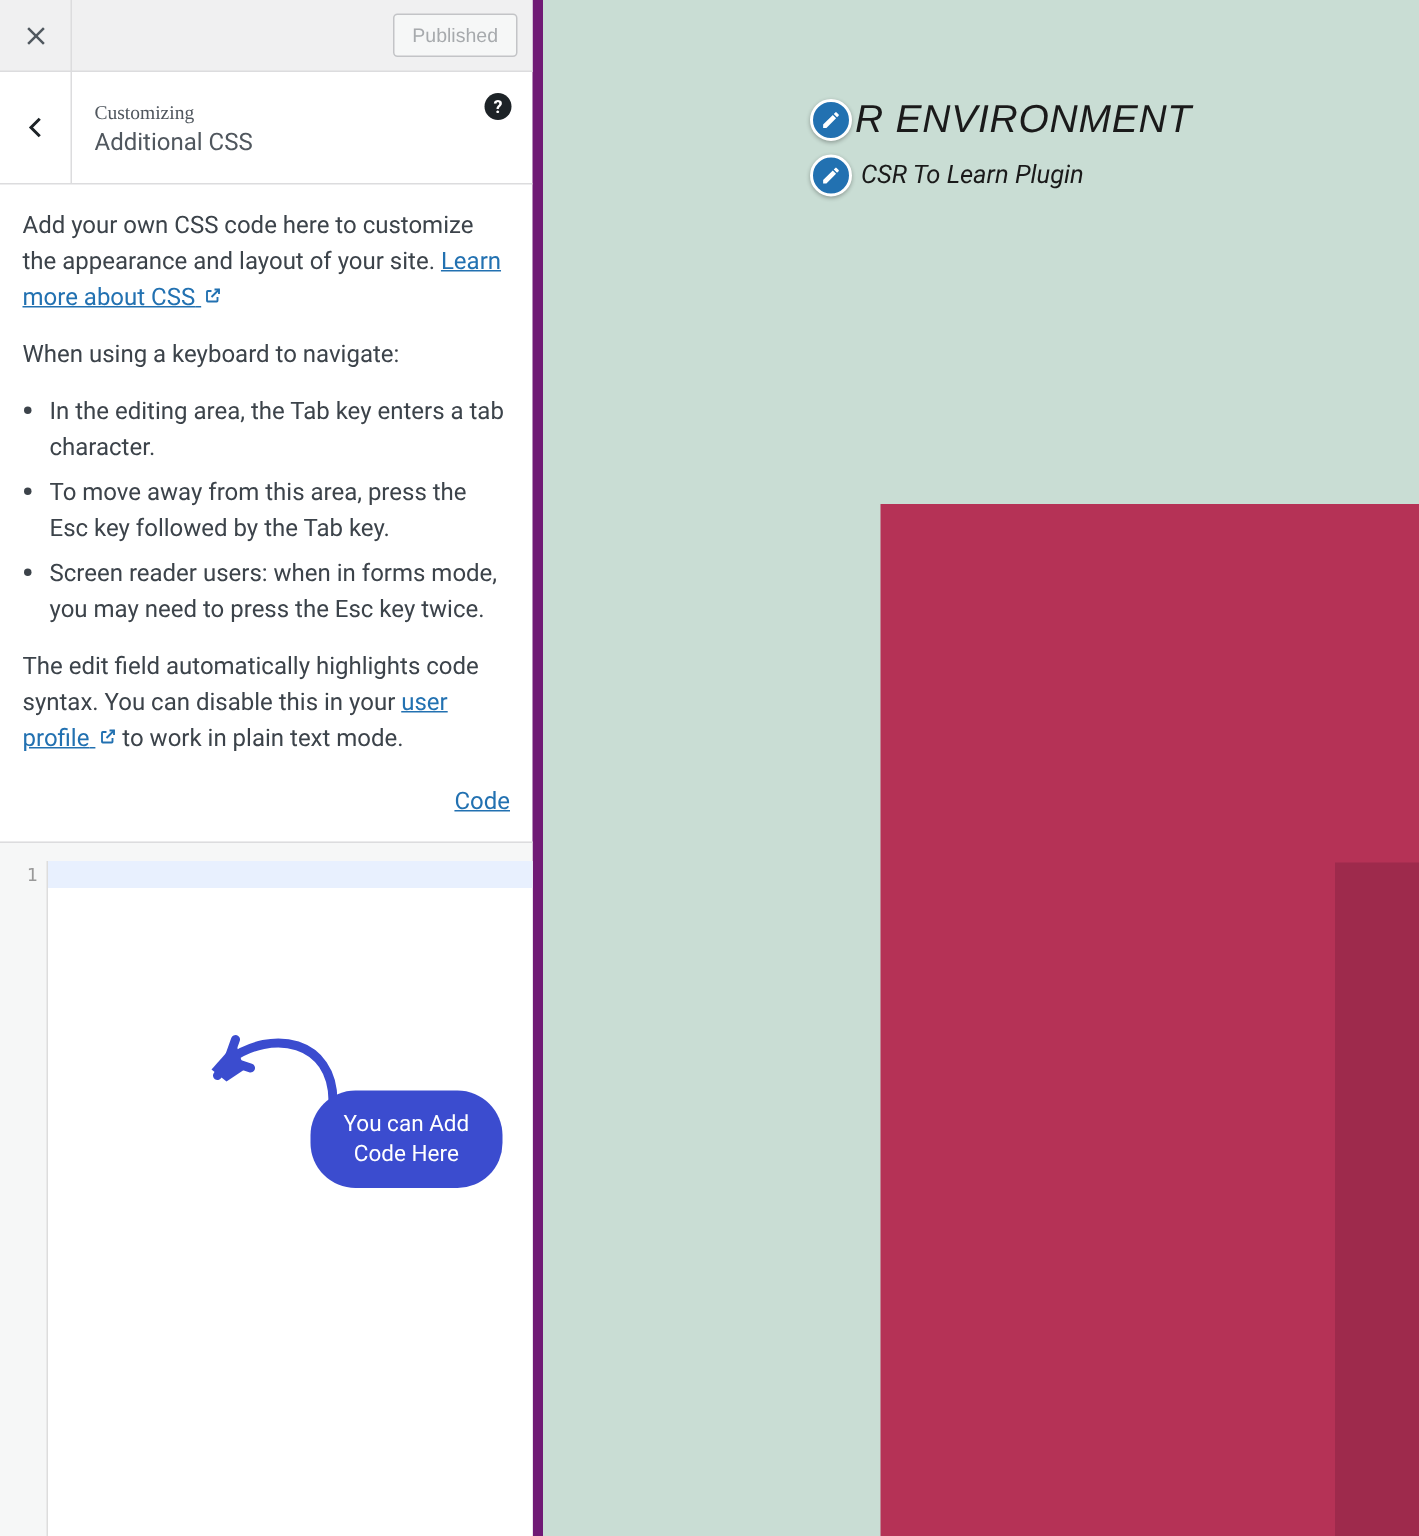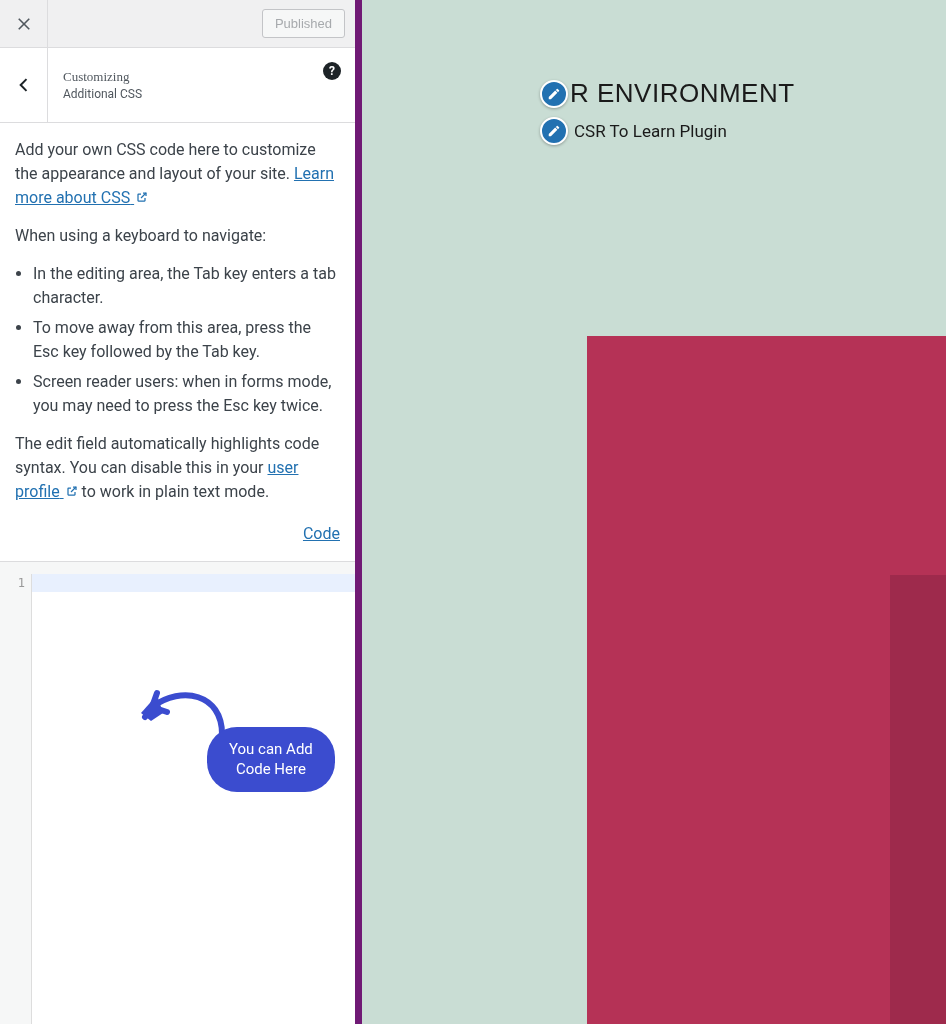--- a/index.html
+++ b/index.html
@@ -70,21 +70,21 @@
       padding: 12px 15px;
       flex: 1;
     }
     .customizing-label {
       font-size: 13px;
       color: #50575e;
       margin-bottom: 2px;
       font-family: Liberation Serif, serif;
     }
     .panel-title {
-      font-size: 12px;
+      font-size: 16px;
       font-weight: 400;
       color: #50575e;
     }
     .help-icon {
       position: absolute;
       right: 14px;
       top: 14px;
       width: 18px;
       height: 18px;
       background: #1d2327;
@@ -186,21 +186,22 @@
     }
     .preview {
       flex: 1;
       background: #c9ddd4;
       position: relative;
       overflow: hidden;
     }
     .preview-title-group {
       position: absolute;
       left: 178px;
-      top: 78px;
+      top: 64px;
+      font-style: italic;
     }
     .edit-pencil {
       display: inline-flex;
       align-items: center;
       justify-content: center;
       width: 28px;
       height: 28px;
       background: #2271b1;
       border: 2px solid #fff;
       box-shadow: 0 1px 3px rgba(0,0,0,0.3);

